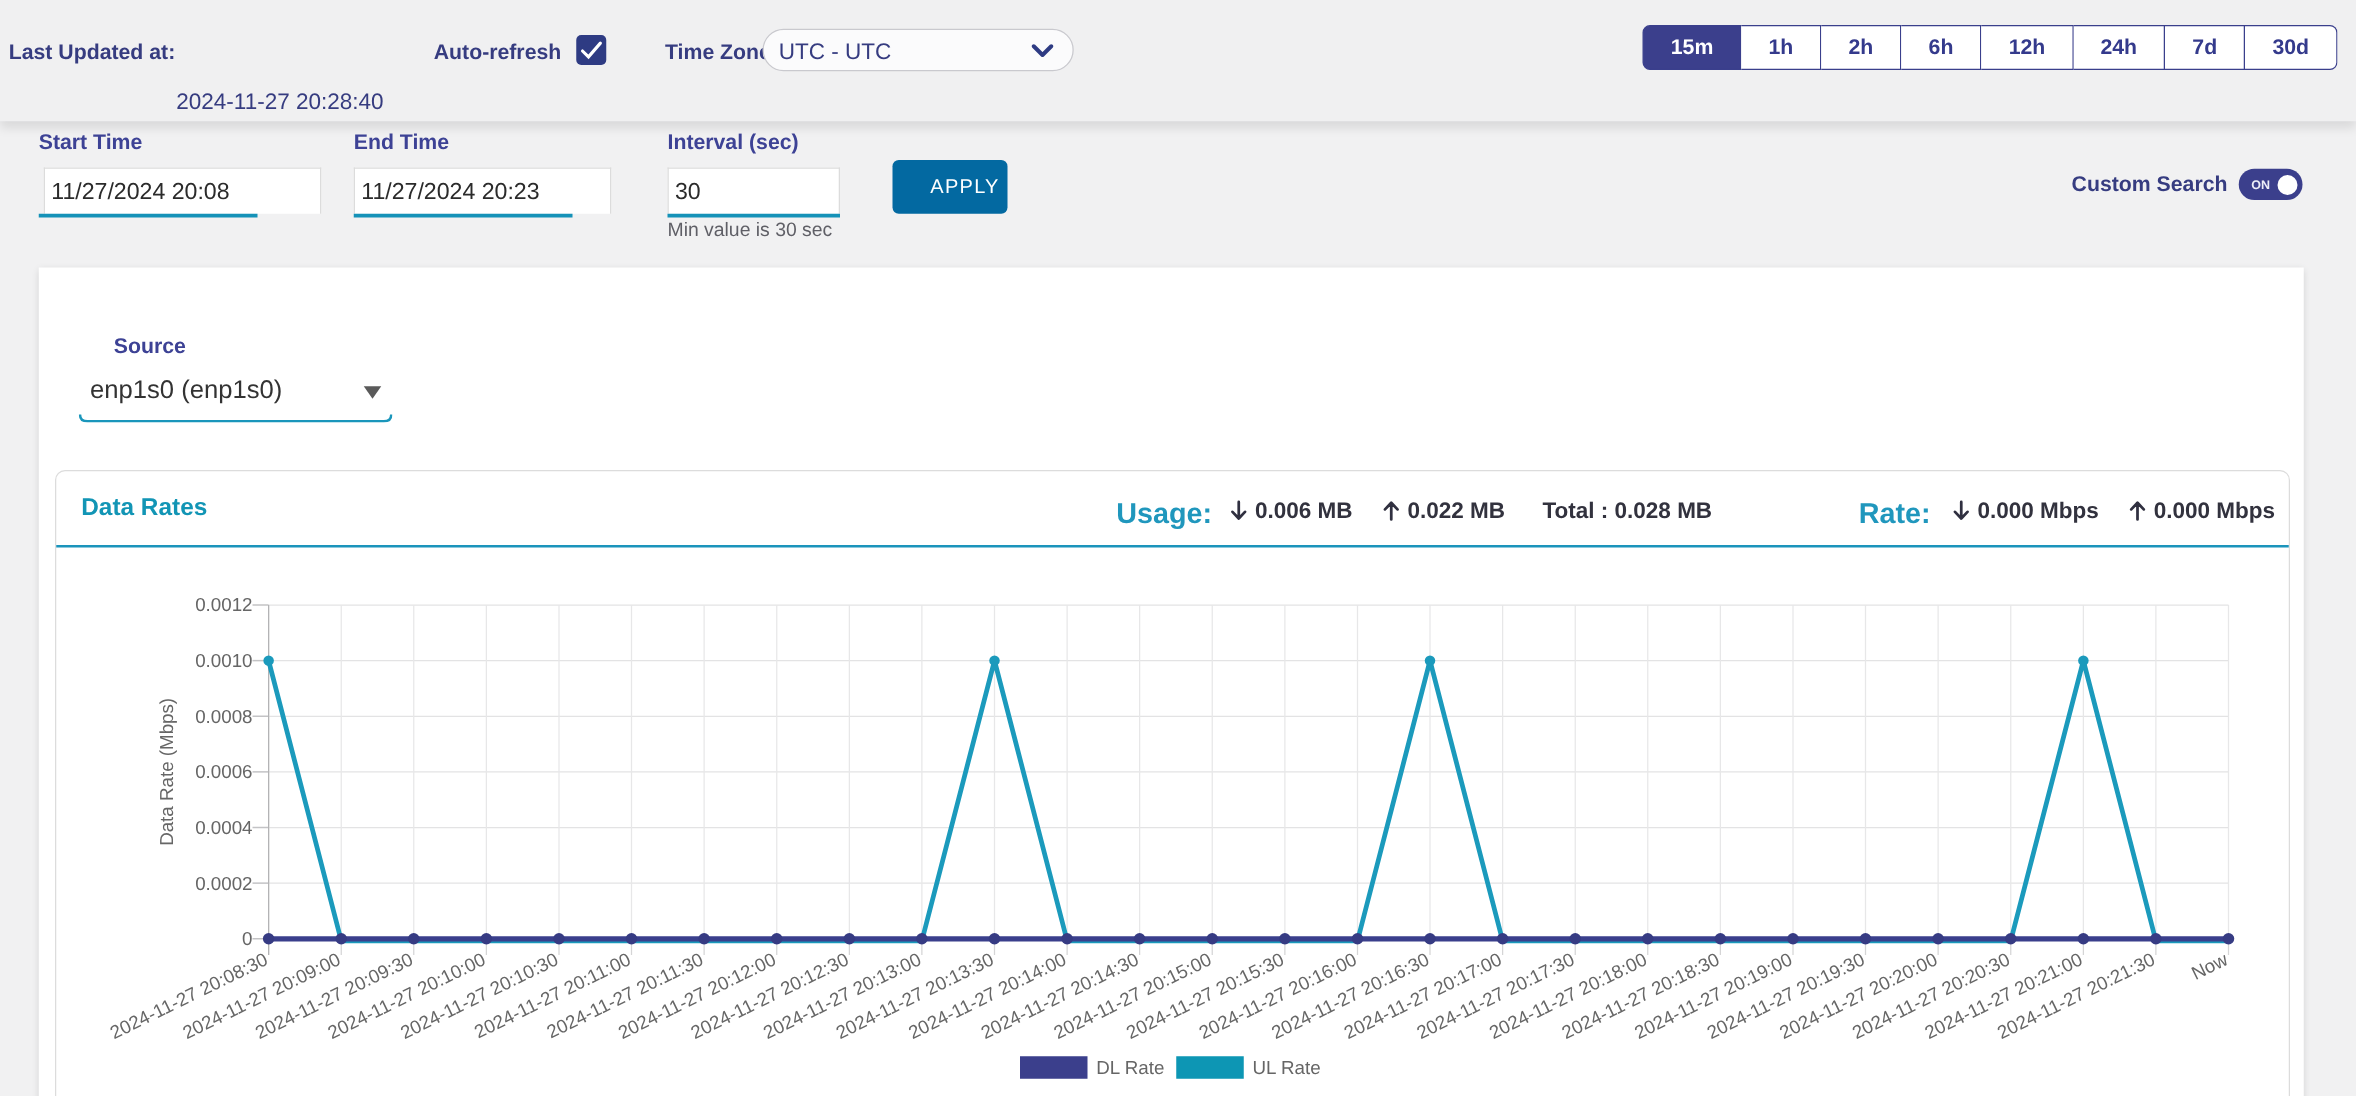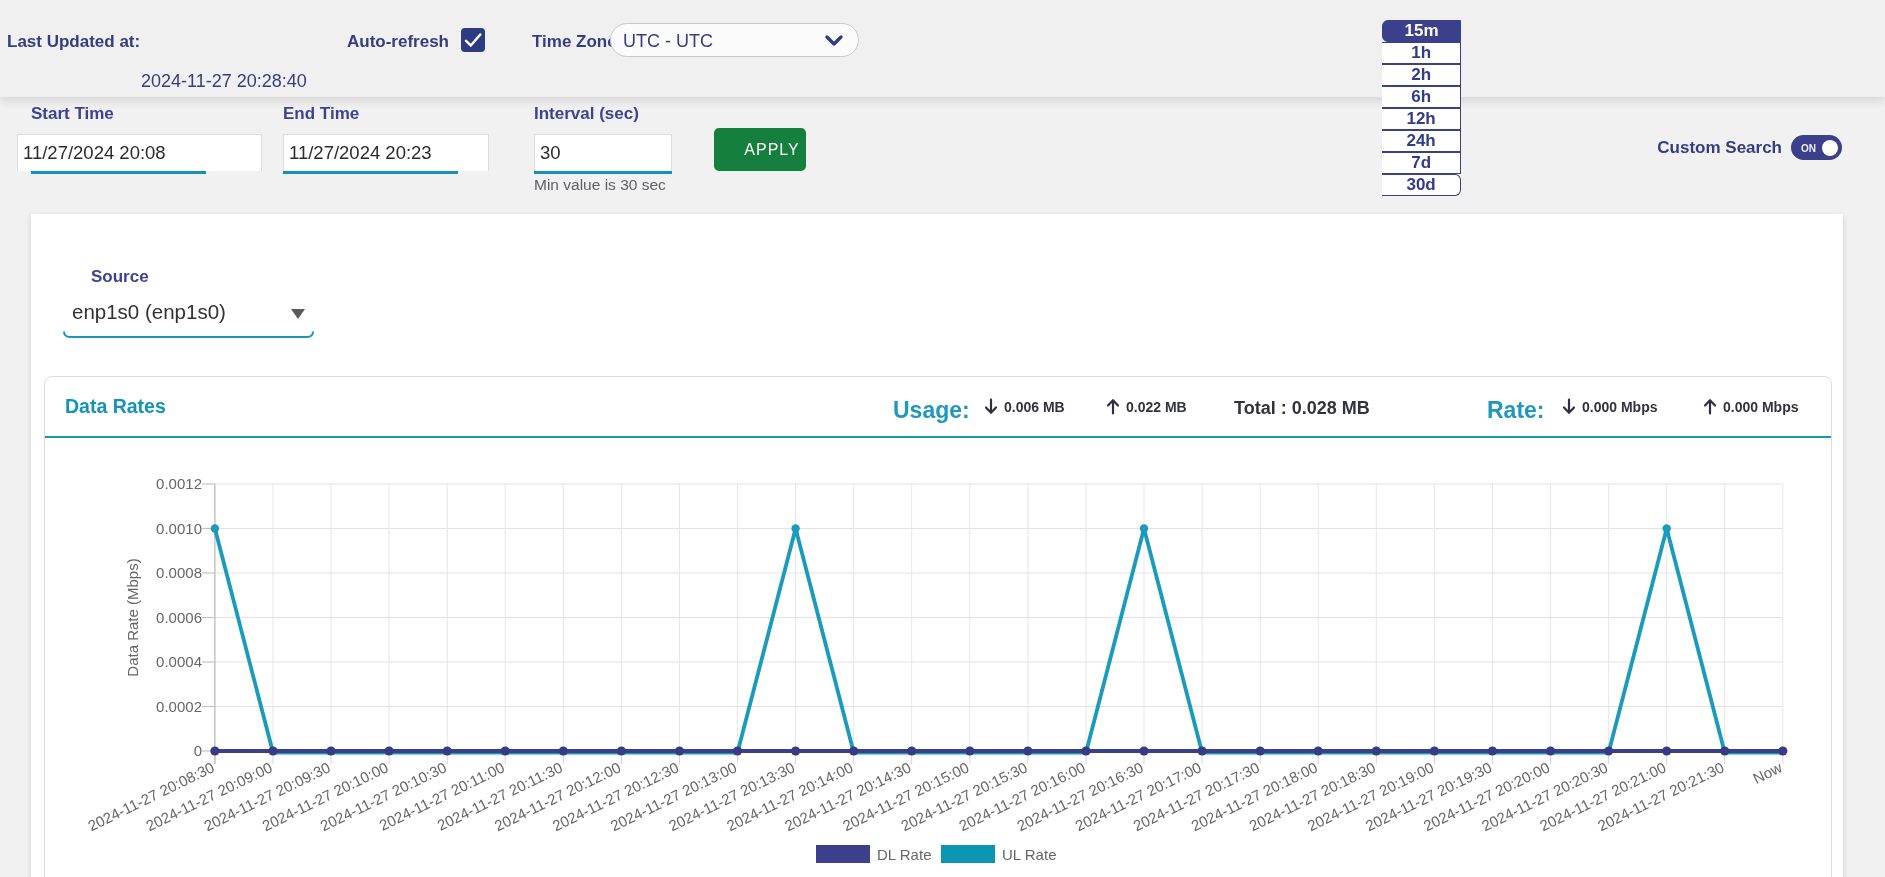--- a/index.html
+++ b/index.html
@@ -12,54 +12,54 @@
             box-shadow:0 5px 8px rgba(0,0,0,0.10); }
   .tb-lbl { position:absolute; font-size:17px; font-weight:bold; color:#363c80; top:32px; }
   .tb-val { position:absolute; font-size:18px; color:#363c80; top:31px; }
 
   .checkbox { position:absolute; left:461px; top:28px; width:24px; height:24px; background:#2e3b83; border-radius:4px; }
 
   .tzpill { position:absolute; left:610px; top:23px; width:249px; height:34px; background:#fbfbfc;
             border:1px solid #c9c9ce; border-radius:17px; }
   .tzpill span { position:absolute; left:12px; top:7px; font-size:18px; color:#363c80; }
 
-  .btngroup { position:absolute; left:1382px; top:20px; height:24px; display:flex;flex-direction:column; }
+  .btngroup { position:absolute; left:1314px; top:20px; height:24px; display:flex; }
   .btngroup .btn { padding:0 21.6px; height:36px; background:#fff; border:1px solid #3a3f8c; border-left:none;
                    color:#343a8c; font-size:17px; font-weight:bold; display:flex; align-items:center; justify-content:center; }
   .btngroup .btn:first-child { border-left:1px solid #3a3f8c; border-radius:6px 0 0 6px; background:#3b3f8c; color:#fff; }
   .btngroup .btn:last-child { border-radius:0 6px 6px 0; }
 
   
   .f-lbl { position:absolute; top:104px; font-size:17px; font-weight:bold; color:#3d4295; }
   .f-input { position:absolute; top:134px; height:37px; background:#fff; border:1px solid #dcdcdc; border-bottom:none;
              font-size:18.5px; color:#2b2b2b; padding:0 0 0 5px; display:flex; align-items:center; }
   .uline { position:absolute; top:171px; height:2.5px; background:#1592b8; }
   .hint { position:absolute; left:534px; top:176px; font-size:15.5px; color:#5f5f66; }
-  .apply { position:absolute; left:714px; top:128px; width:92px; height:43px; background:#15803d; border-radius:5px;
+  .apply { position:absolute; left:714px; top:128px; width:92px; height:43px; background:#0369a1; border-radius:5px;
            color:#fff; font-size:16px; display:flex; align-items:center; justify-content:center; letter-spacing:1px;padding-left:24px; }
   .cs-lbl { position:absolute; right:103px; top:138px; font-size:17px; font-weight:bold; color:#363c80; }
   .toggle { position:absolute; left:1791px; top:135px; width:51px; height:25px; background:#3b3f8c; border-radius:13px; }
   .toggle .on { position:absolute; left:10px; top:7.5px; font-size:10px; font-weight:bold; color:#eceef8; }
   .toggle .knob { position:absolute; right:4px; top:4.5px; width:16px; height:16px; background:#fff; border-radius:50%; }
 
   
   .card { position:absolute; left:31px; top:214px; width:1812px; height:700px; background:#fff; box-shadow:0 2px 6px rgba(0,0,0,0.14); }
   .src-lbl { position:absolute; left:65px; top:267px; font-size:17px; font-weight:bold; color:#3d4295;margin-left:26px; }
   .src-dd { position:absolute; left:63px; top:295px; width:251px; height:43px; }
   .src-dd .txt { position:absolute; left:9px; top:5px; font-size:20.5px; color:#333; }
   .src-dd .tri { position:absolute; left:228px; top:14px; width:0; height:0;
                  border-left:7px solid transparent; border-right:7px solid transparent; border-top:10px solid #5a5a5a; }
 
   .panel { position:absolute; left:44px; top:376px; width:1788px; height:600px; background:#fff;
            border:1px solid #dcdcdc; border-radius:8px; }
   .dr-title { position:absolute; left:65px; top:395px; font-size:19.5px; font-weight:bold; color:#1295b5; }
   .divider { position:absolute; left:45px; top:436px; width:1786px; height:2px; background:#1b94bb; }
 
   .u-teal { position:absolute; top:397px; font-size:23px; font-weight:bold; color:#2097bd; }
-  .u-val  { position:absolute; top:398px; font-size:14px; font-weight:bold; color:#32323e; display:flex; align-items:center; }
+  .u-val  { position:absolute; top:398px; font-size:18px; font-weight:bold; color:#32323e; display:flex; align-items:center; }
   .u-val svg { margin-right:6px; }
   .u-bold { position:absolute; top:398px; font-size:18px; font-weight:bold; color:#32323e; }
 </style>
 </head>
 <body>
 
 <div class="topbar">
   <span class="tb-lbl" style="left:7px;">Last Updated at:</span>
   <span class="tb-val" style="left:141px;margin-top:40px;">2024-11-27 20:28:40</span>
   <span class="tb-lbl" style="left:347px;">Auto-refresh</span>
@@ -81,21 +81,21 @@
       <div class="btn">2h</div>
       <div class="btn">6h</div>
     <div class="btn">12h</div>
       <div class="btn">24h</div>
       <div class="btn">7d</div>
       <div class="btn">30d</div>
   </div>
 </div>
 
 <span class="f-lbl" style="left:31px;">Start Time</span>
-<div class="f-input" style="left:17px; width:245px;">11/27/2024 20:08</div>
+<div class="f-input" style="left:35px; width:222px;">11/27/2024 20:08</div>
 <div class="uline" style="left:31px; width:175px;"></div>
 <span class="f-lbl" style="left:283px;">End Time</span>
 <div class="f-input" style="left:283px; width:206px;">11/27/2024 20:23</div>
 <div class="uline" style="left:283px; width:175px;"></div>
 <span class="f-lbl" style="left:534px;">Interval (sec)</span>
 <div class="f-input" style="left:534px; width:138px;">30</div>
 <div class="uline" style="left:534px; width:138px;"></div>
 <div class="hint">Min value is 30 sec</div>
 <div class="apply">APPLY</div>
 <span class="cs-lbl">Custom&nbsp;Search</span>

